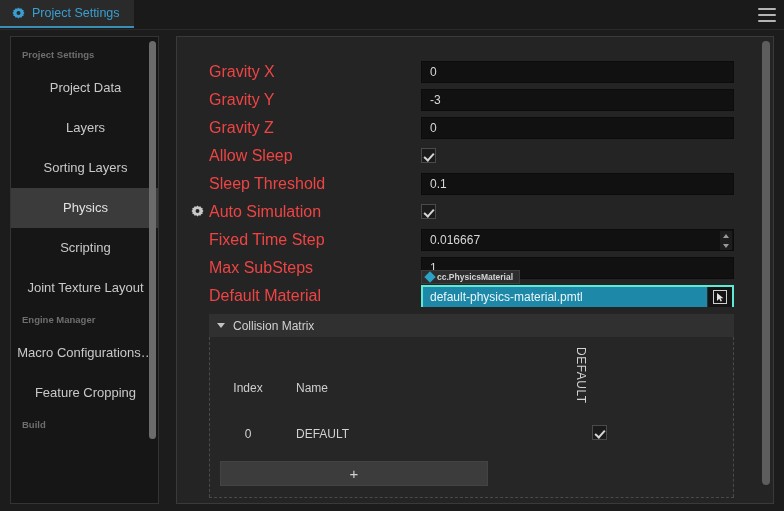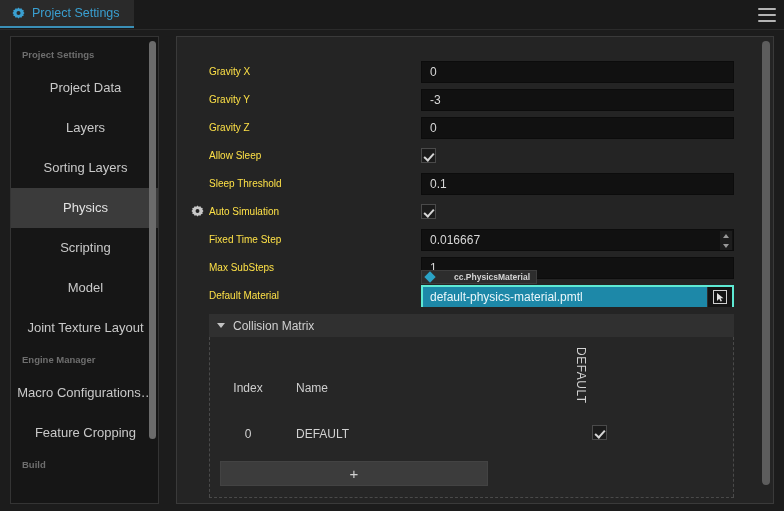--- a/index.html
+++ b/index.html
@@ -160,22 +160,22 @@
     position: absolute;
     left: 0;
     width: 583px;
     height: 22px;
   }
   .row-label {
     position: absolute;
     left: 32px; top: 0;
     height: 22px;
     line-height: 22px;
-    color: #fde047;
-    font-size: 10px;
+    color: #ef4444;
+    font-size: 16px;
     white-space: nowrap;
   }
   .row-gear {
     position: absolute;
     left: 14px; top: 4px;
     width: 13px; height: 13px;
   }
   .field {
     position: absolute;
     left: 244px; top: 0;
@@ -260,21 +260,21 @@
 
   .tooltip {
     position: absolute;
     left: 244px; top: -15px;
     height: 14px;
     background: #2d2d2d;
     border: 1px solid #3d3d3d;
     box-sizing: border-box;
     display: flex;
     align-items: center;
-    gap: 20px;
+    gap: 3px;
     padding: 0 6px 0 4px;
     z-index: 6;
   }
   .tooltip-diamond {
     width: 8px; height: 8px;
     background: #2ba3c6;
     transform: rotate(45deg);
     display: inline-block;
   }
   .tooltip-text {
@@ -415,21 +415,20 @@
   </div>
 
   <div class="sidebar">
     <div class="side-scroll" id="side-scroll">
         <div class="side-group">Project Settings</div>
         <div class="side-item">Project Data</div>
         <div class="side-item">Layers</div>
         <div class="side-item">Sorting Layers</div>
         <div class="side-item active">Physics</div>
         <div class="side-item">Scripting</div>
-        <div class="side-item">Model</div>
         <div class="side-item">Joint Texture Layout</div>
         <div class="side-group">Engine Manager</div>
         <div class="side-item">Macro Configurations…</div>
         <div class="side-item">Feature Cropping</div>
         <div class="side-group">Build</div>
       </div>
     <div class="side-scrollbar">
       <i></i>
     </div>
   </div>

